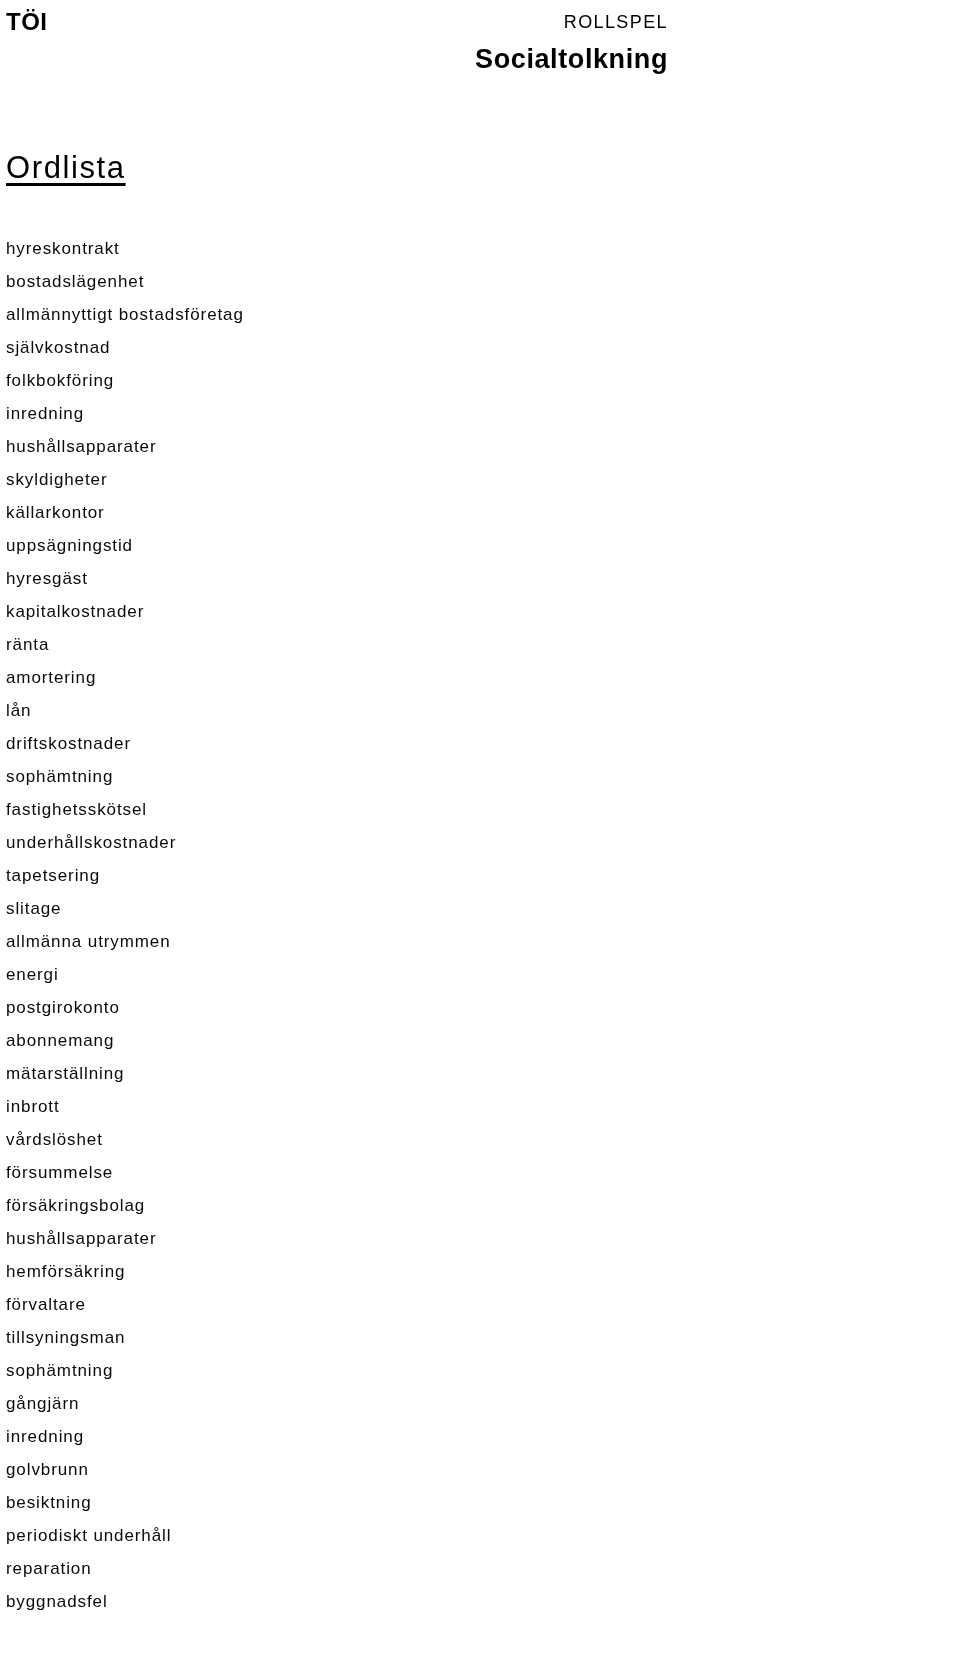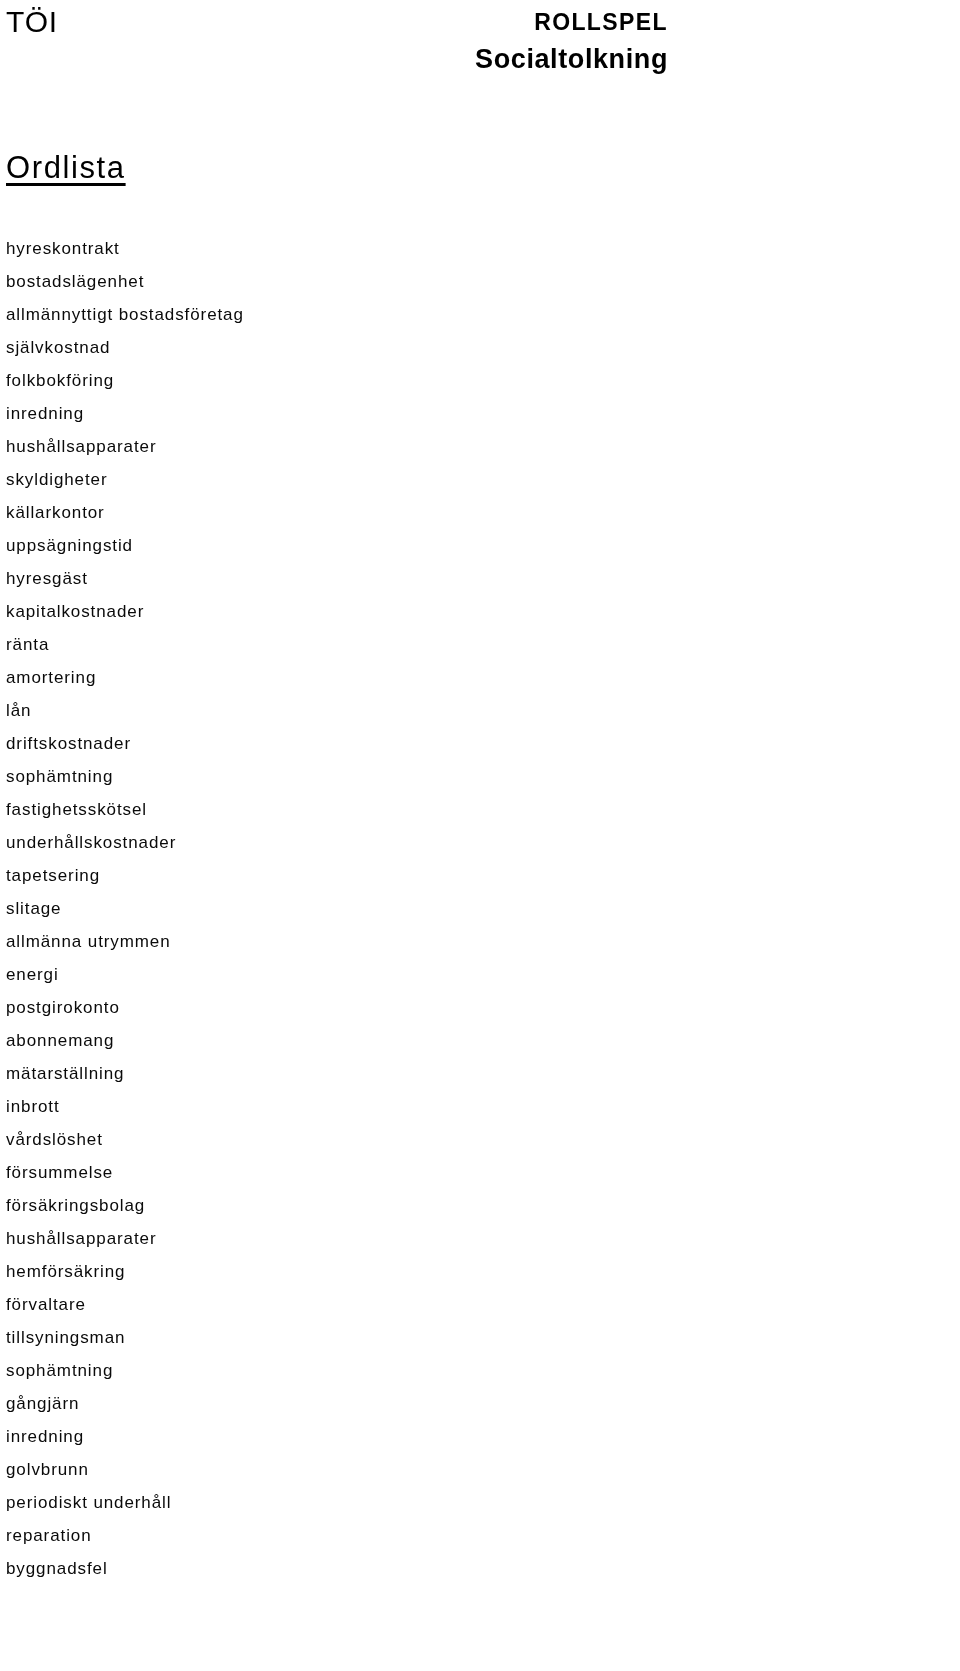--- a/index.html
+++ b/index.html
@@ -33,22 +33,22 @@
     left: 0;
     top: 0;
     width: 960px;
     height: 120px;
   }
 
   .org-mark {
     position: absolute;
     left: 6px;
     top: 4px;
-    font-size: 30px;
-    font-weight: normal;
+    font-size: 24px;
+    font-weight: bold;
     letter-spacing: 0.5px;
     line-height: 36px;
     white-space: nowrap;
     text-align: center;
   }
 
   .header-center {
     position: absolute;
     left: 300px;
     top: 4px;
@@ -58,22 +58,22 @@
 
   .header-right {
     position: absolute;
     left: 690px;
     top: 4px;
     width: 256px;
     text-align: right;
   }
 
   .doc-type {
-    font-size: 23px;
-    font-weight: bold;
+    font-size: 18px;
+    font-weight: normal;
     letter-spacing: 1.4px;
     line-height: 36px;
     white-space: nowrap;
     text-align: right;
   }
 
   .doc-subject {
     font-size: 27px;
     font-weight: bold;
     letter-spacing: 0.6px;
@@ -184,18 +184,19 @@
       <li>försummelse</li>
       <li>försäkringsbolag</li>
       <li>hushållsapparater</li>
       <li>hemförsäkring</li>
       <li>förvaltare</li>
       <li>tillsyningsman</li>
       <li>sophämtning</li>
       <li>gångjärn</li>
       <li>inredning</li>
       <li>golvbrunn</li>
+      <li>besiktning</li>
       <li>periodiskt underhåll</li>
       <li>reparation</li>
       <li>byggnadsfel</li>
     </ul>
 
 </div>
 
 </body></html>

